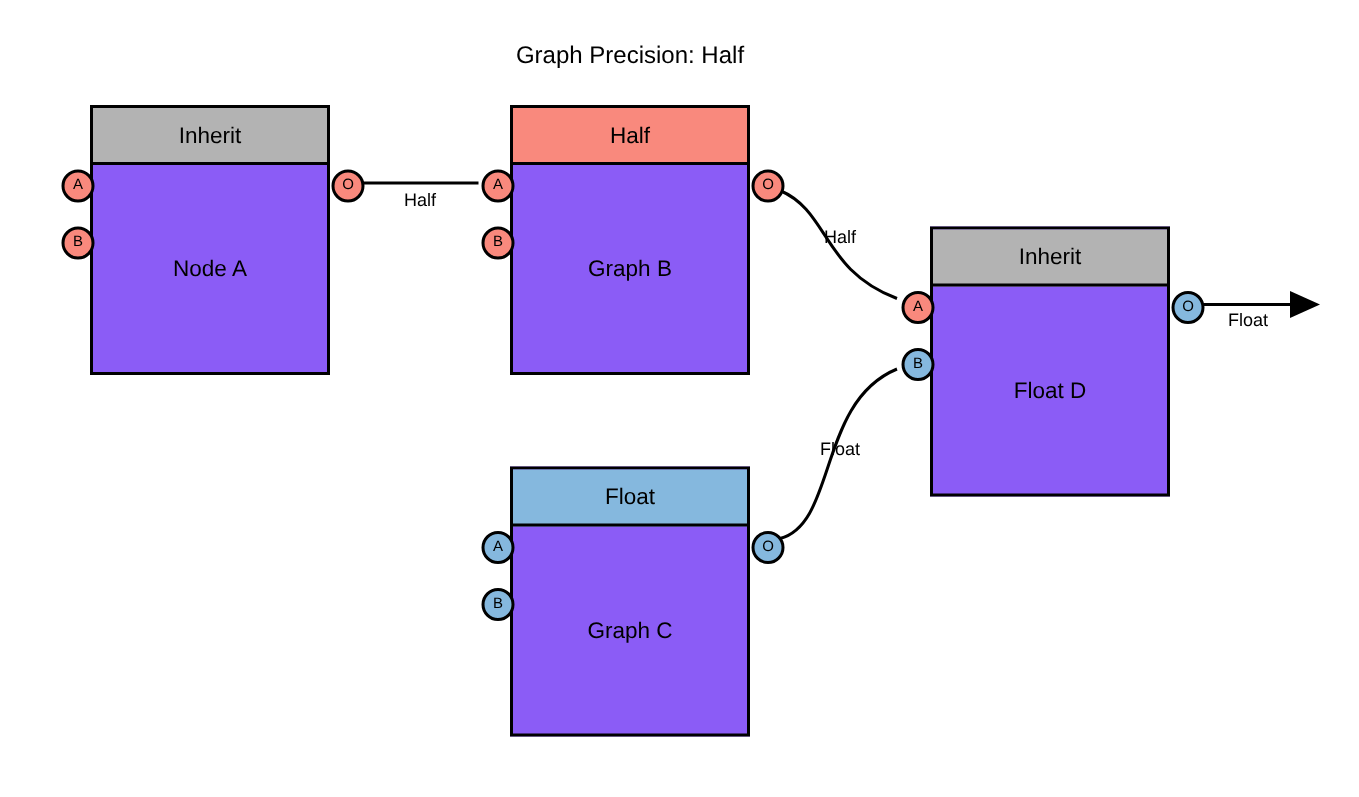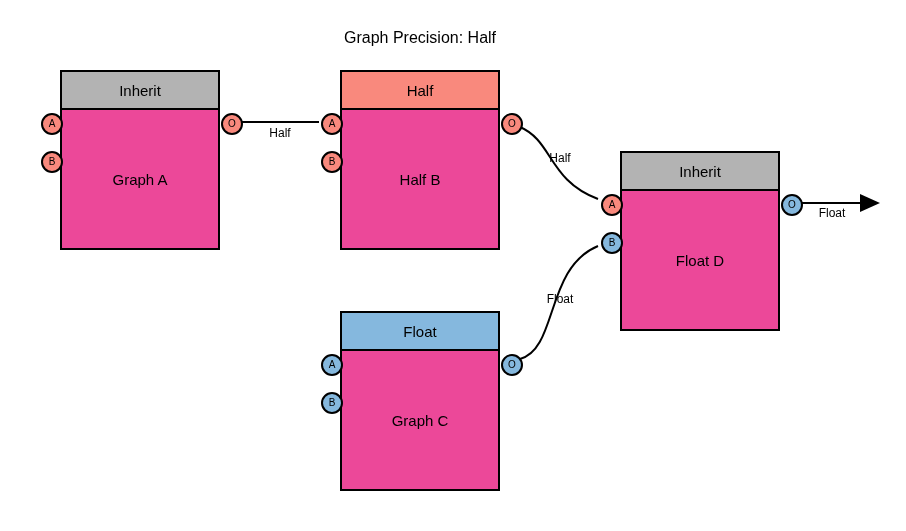--- a/index.html
+++ b/index.html
@@ -23,21 +23,21 @@
     position: absolute;
     left: 0; top: 0;
     width: 906px; height: 531px;
     z-index: 0;
   }
   .node {
     position: absolute;
     width: 160px;
     height: 180px;
     border: 2px solid #000;
-    background: #ec4899;
+    background: #8b5cf6;
     z-index: 2;
   }
   .node-header {
     height: 38px;
     border-bottom: 2px solid #000;
     display: flex;
     align-items: center;
     justify-content: center;
     font-size: 15px;
   }
@@ -90,29 +90,29 @@
   <svg class="edges-layer" width="906" height="531" viewBox="0 0 906 531">
     <path d="M 241 122 L 319 122" stroke="#000" stroke-width="2" fill="none"></path>
     <path d="M 520 127 C 553 141, 548 180, 598 199" stroke="#000" stroke-width="2" fill="none"></path>
     <path d="M 520 359 C 558 349, 545 268, 598 246" stroke="#000" stroke-width="2" fill="none"></path>
     <path d="M 801 203 L 860 203" stroke="#000" stroke-width="2" fill="none"></path>
     <polygon points="860,194 880,203 860,212" fill="#000"></polygon>
   </svg>
 
   <div class="node pos-node-a">
     <div class="node-header" style="background-color: rgb(179, 179, 179);">Inherit</div>
-    <div class="node-body">Graph A</div>
+    <div class="node-body">Node A</div>
     <div class="port port-a" style="background-color: rgb(249, 137, 125);">A</div>
     <div class="port port-b" style="background-color: rgb(249, 137, 125);">B</div>
     <div class="port port-o" style="background-color: rgb(249, 137, 125);">O</div>
   </div>
 
   <div class="node pos-node-b">
     <div class="node-header" style="background-color: rgb(249, 137, 125);">Half</div>
-    <div class="node-body">Half B</div>
+    <div class="node-body">Graph B</div>
     <div class="port port-a" style="background-color: rgb(249, 137, 125);">A</div>
     <div class="port port-b" style="background-color: rgb(249, 137, 125);">B</div>
     <div class="port port-o" style="background-color: rgb(249, 137, 125);">O</div>
   </div>
 
   <div class="node pos-node-c">
     <div class="node-header" style="background-color: rgb(133, 184, 222);">Float</div>
     <div class="node-body">Graph C</div>
     <div class="port port-a" style="background-color: rgb(133, 184, 222);">A</div>
     <div class="port port-b" style="background-color: rgb(133, 184, 222);">B</div>

